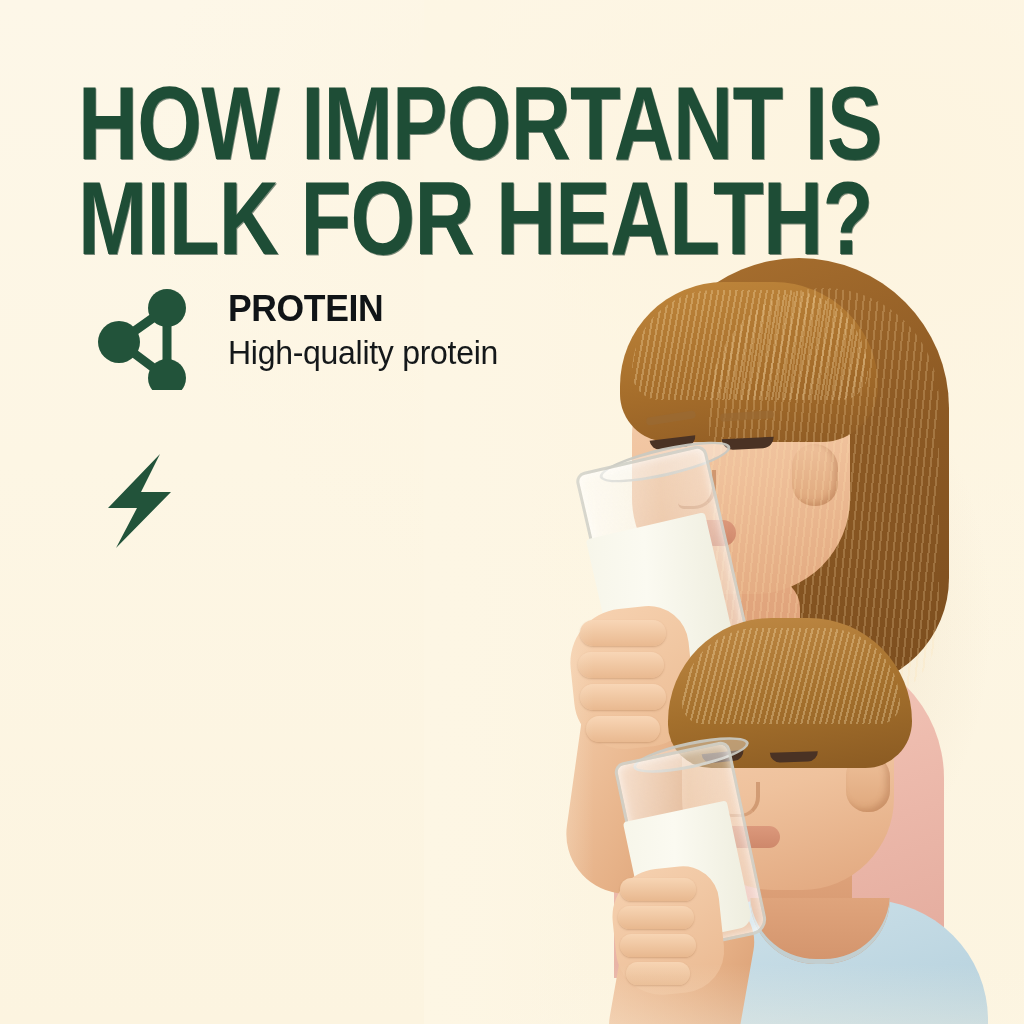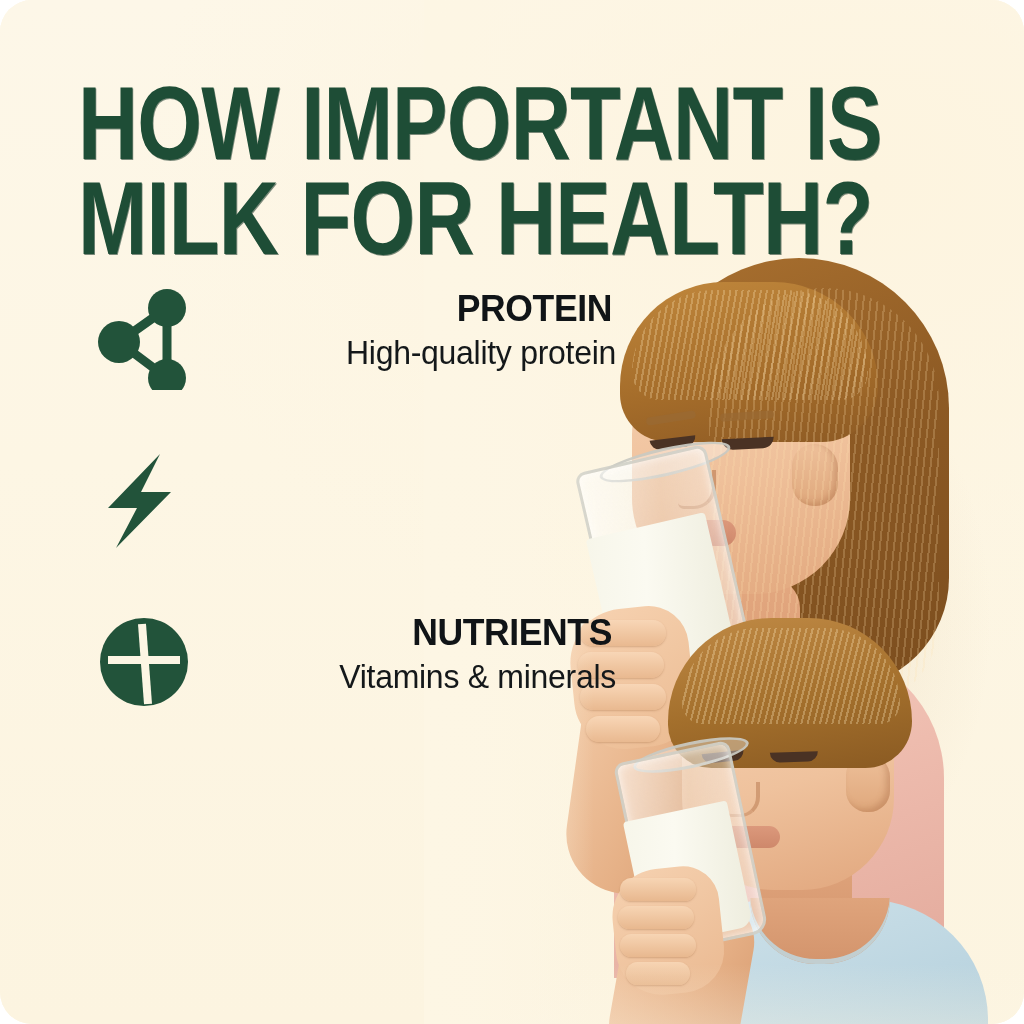--- a/index.html
+++ b/index.html
@@ -7,21 +7,20 @@
     padding: 0;
     background: #ffffff;
   }
   #poster {
     position: relative;
     width: 1024px;
     height: 1024px;
     overflow: hidden;
     background: #fdf6e4;
     font-family: "Liberation Sans", sans-serif;
-    border-radius: 32px;
   }
 
   
   .bg-wash {
     position: absolute;
     inset: 0;
     background:
       radial-gradient(120% 80% at 85% 18%, #fdf4df 0%, rgba(253,246,228,0) 60%),
       linear-gradient(180deg, #fdf7e8 0%, #fdf6e4 45%, #fcf4e0 100%);
   }
@@ -47,21 +46,20 @@
   
   .features {
     position: absolute;
     left: 92px;
     top: 282px;
     width: 520px;
   }
   .feature {
     position: relative;
     height: 162px;
-    text-align: right;
   }
   .feature .ficon {
     position: absolute;
     left: 0;
     top: 4px;
     width: 104px;
     height: 104px;
   }
   .feature .ftext {
     position: absolute;
@@ -504,30 +502,15 @@
     </div>
 
     <div class="feature">
       <span class="ficon">
         <svg viewBox="0 0 104 104" width="104" height="104" aria-hidden="true">
           <path d="M68 6 L16 60 L45 60 L24 100 L79 44 L49 44 Z" fill="#22533a"></path>
         </svg>
       </span>
     </div>
 
-    <div class="feature">
-      <span class="ficon">
-        <svg viewBox="0 0 104 104" width="104" height="104" aria-hidden="true">
-          <circle cx="52" cy="52" r="44" fill="#22533a"></circle>
-          <g stroke="#fdf6e4" stroke-width="8" stroke-linecap="butt">
-            <line x1="16" y1="50" x2="88" y2="50"></line>
-            <line x1="50" y1="14" x2="56" y2="94"></line>
-          </g>
-        </svg>
-      </span>
-      <span class="ftext">
-        <span class="flabel">NUTRIENTS</span>
-        <span class="fdesc">Vitamins &amp; minerals</span>
-      </span>
-    </div>
 
   </div>
 </div>
 
 </body></html>

